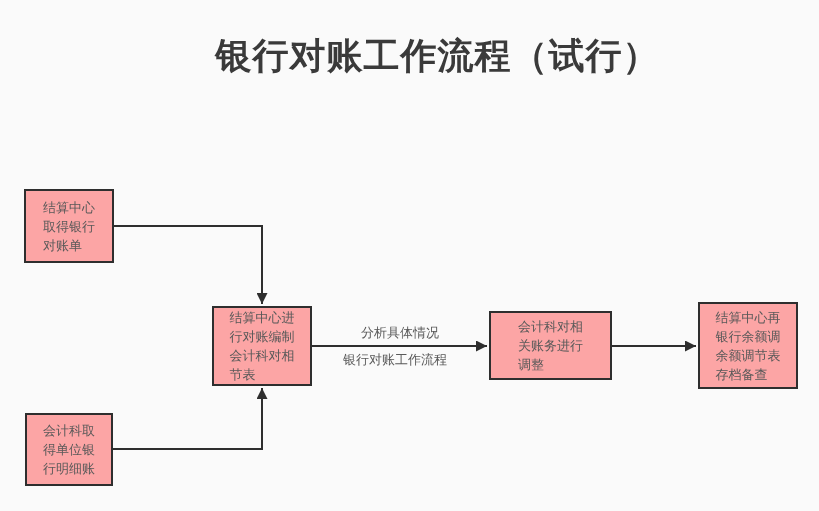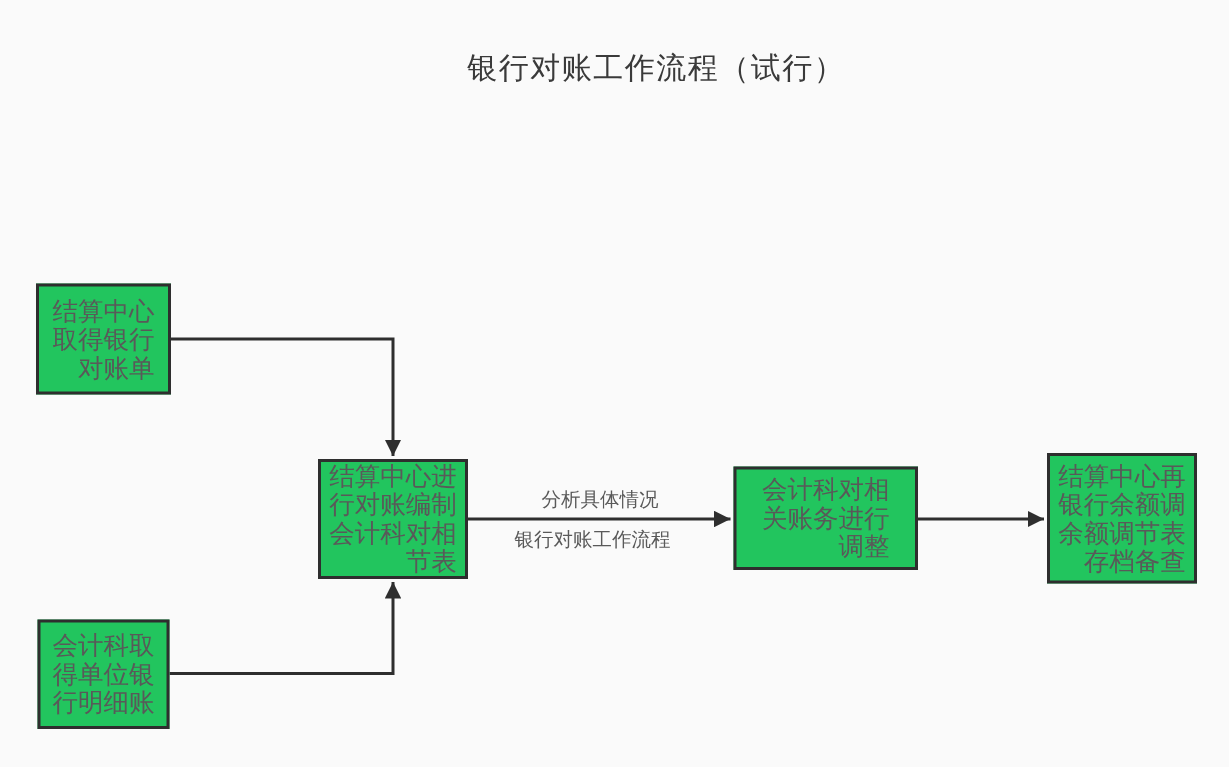--- a/index.html
+++ b/index.html
@@ -12,38 +12,38 @@
   }
   .canvas {
     position: absolute;
     left: 0; top: 0;
     width: 819px; height: 511px;
   }
   .title {
     position: absolute;
     left: 56px; right: 0; top: 32px;
     text-align: center;
-    font-size: 20px;
-    font-weight: normal;
+    font-size: 36px;
+    font-weight: bold;
     letter-spacing: 1px;
     color: #3a3a3a;
   }
   svg.connectors {
     position: absolute;
     left: 0; top: 0;
     width: 819px; height: 511px;
   }
   .node {
     position: absolute;
-    background: #22c55e;
+    background: #fca5a5;
     border: 2px solid #2e2e2e;
     color: #595959;
-    font-size: 17px;
+    font-size: 13px;
     line-height: 19px;
-    text-align: right;
+    text-align: left;
     white-space: pre-line;
     display: flex;
     align-items: center;
     justify-content: center;
   }
   .node-a { left: 24px;  top: 189px; width: 90px;  height: 74px; }
   .node-b { left: 25px;  top: 413px; width: 88px;  height: 73px; }
   .node-c { left: 212px; top: 306px; width: 100px; height: 80px; }
   .node-d { left: 489px; top: 311px; width: 123px; height: 69px; }
   .node-e { left: 698px; top: 302px; width: 100px; height: 87px; }

